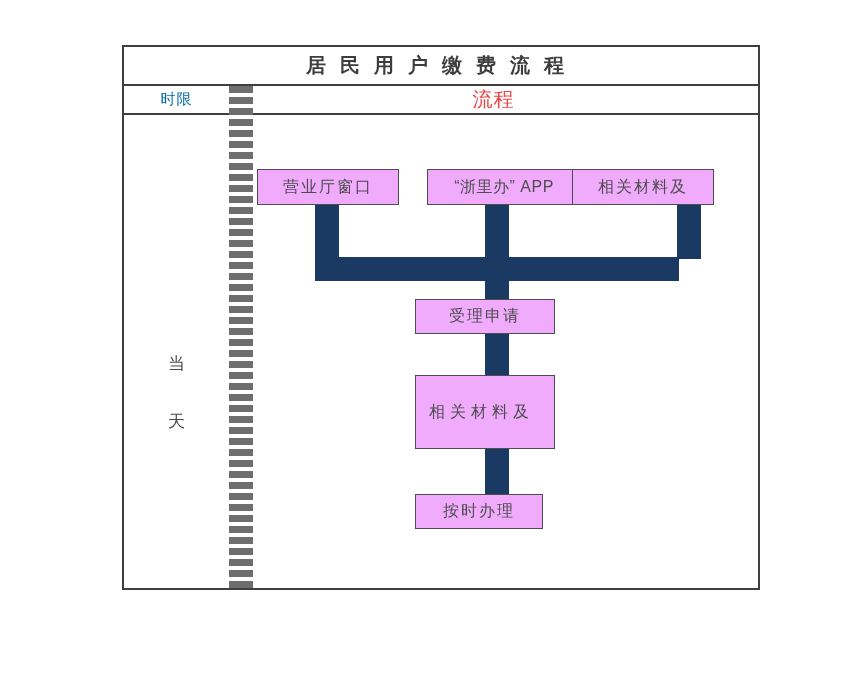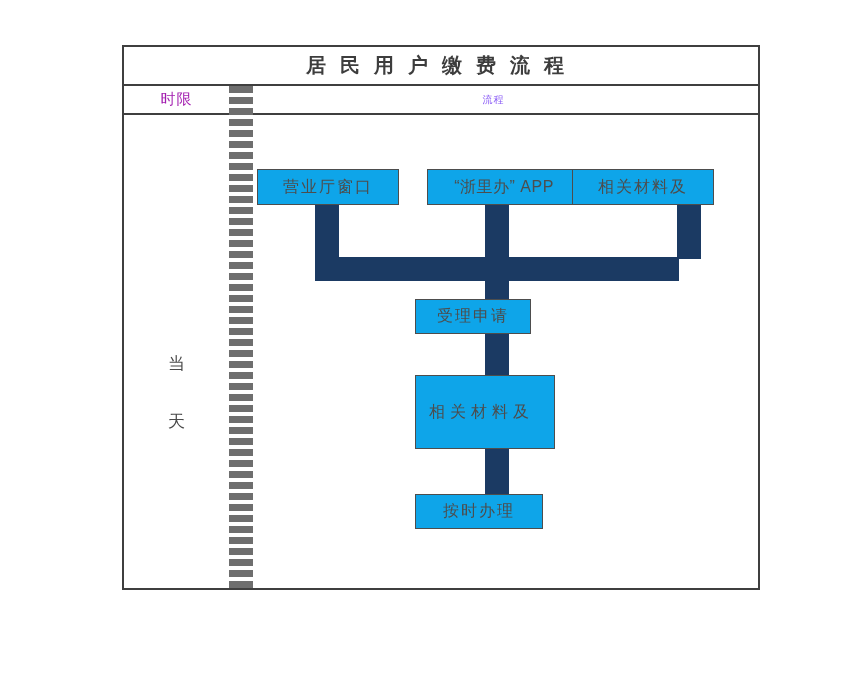--- a/index.html
+++ b/index.html
@@ -30,53 +30,53 @@
     letter-spacing: 14px; padding-left: 14px; white-space: nowrap;
   }
 
   .header-row {
     position: absolute; left: 0; top: 39px; width: 100%; height: 29px;
     border-bottom: 2px solid #3f3f3f;
   }
   .header-left {
     position: absolute; left: 0; top: 0; width: 105px; height: 100%;
     display: flex; align-items: center; justify-content: center;
-    font-size: 15px; color: #a21caf; letter-spacing: 1px;
+    font-size: 15px; color: #0369a1; letter-spacing: 1px;
   }
   .header-right {
     position: absolute; left: 105px; top: 0; right: 0; height: 100%;
     display: flex; align-items: center; justify-content: center;
-    font-size: 10px; color: #8b5cf6; letter-spacing: 1px;
+    font-size: 20px; color: #ef4444; letter-spacing: 1px;
   }
 
   
   .col-divider {
     position: absolute; left: 105px; top: 39px; bottom: 0; width: 1px;
     background: repeating-linear-gradient(to bottom, #6e6e6e 0 7px, transparent 7px 11px);
   }
 
   
   .time-cell {
     position: absolute; left: 0; top: 276px; width: 105px;
     text-align: center; font-size: 17px; line-height: 34px;
     color: #4a4a4a;
   }
 
   
   .node {
     position: absolute;
-    border: 1.5px solid #4d4d4d; background: #0ea5e9;
+    border: 1.5px solid #4d4d4d; background: #f0abfc;
     display: flex; align-items: center; justify-content: center;
     font-size: 16px; color: #4d4d4d; letter-spacing: 2px;
     white-space: nowrap; z-index: 2;
   }
   .node-channel-1 { left: 133px; top: 122px; width: 142px; height: 36px; }
   .node-channel-2 { left: 303px; top: 122px; width: 154px; height: 36px; letter-spacing: 0.5px; }
   .node-channel-3 { left: 448px; top: 122px; width: 142px; height: 36px; }
-  .node-step-1    { left: 291px; top: 252px; width: 116px; height: 35px; }
+  .node-step-1    { left: 291px; top: 252px; width: 140px; height: 35px; }
   .node-step-2    { left: 291px; top: 328px; width: 140px; height: 74px;
                     flex-direction: row; justify-content: center; line-height: 34px; letter-spacing: 0; }
   .node-step-2 .l1 { letter-spacing: 5px; padding-left: 5px; }
   .node-step-2 .l2 { letter-spacing: 1px; padding-left: 1px; }
   .node-step-3    { left: 291px; top: 447px; width: 128px; height: 35px; }
 
   
   .conn { position: absolute; background: #1b3a63; z-index: 1; }
   .conn-stub-left   { left: 191px; top: 158px; width: 2px; height: 54px; }
   .conn-stub-right  { left: 553px; top: 158px; width: 2px; height: 54px; }

